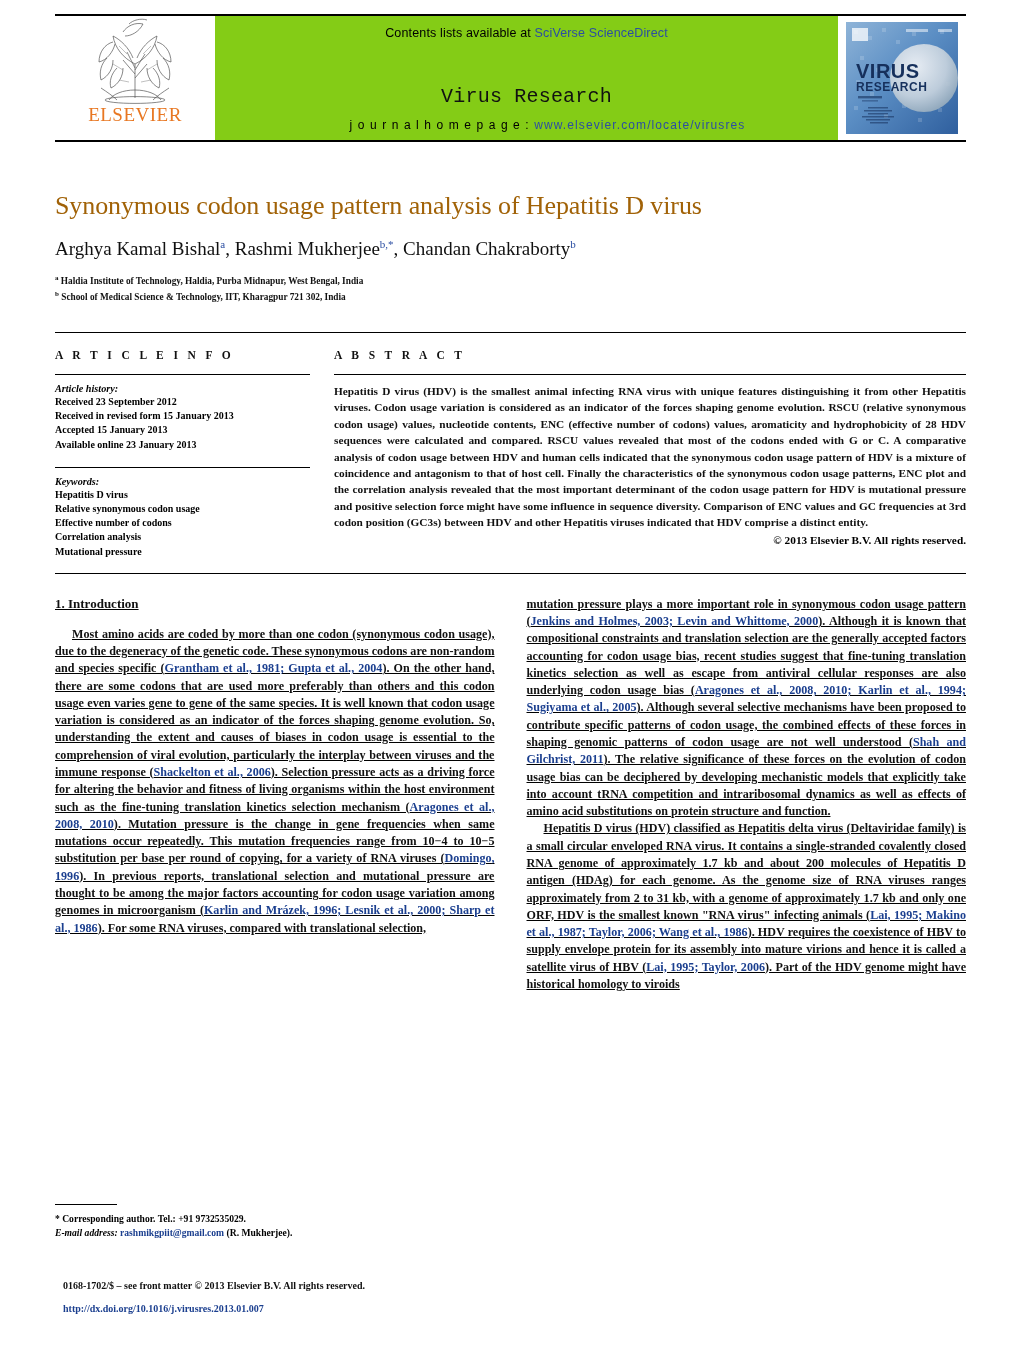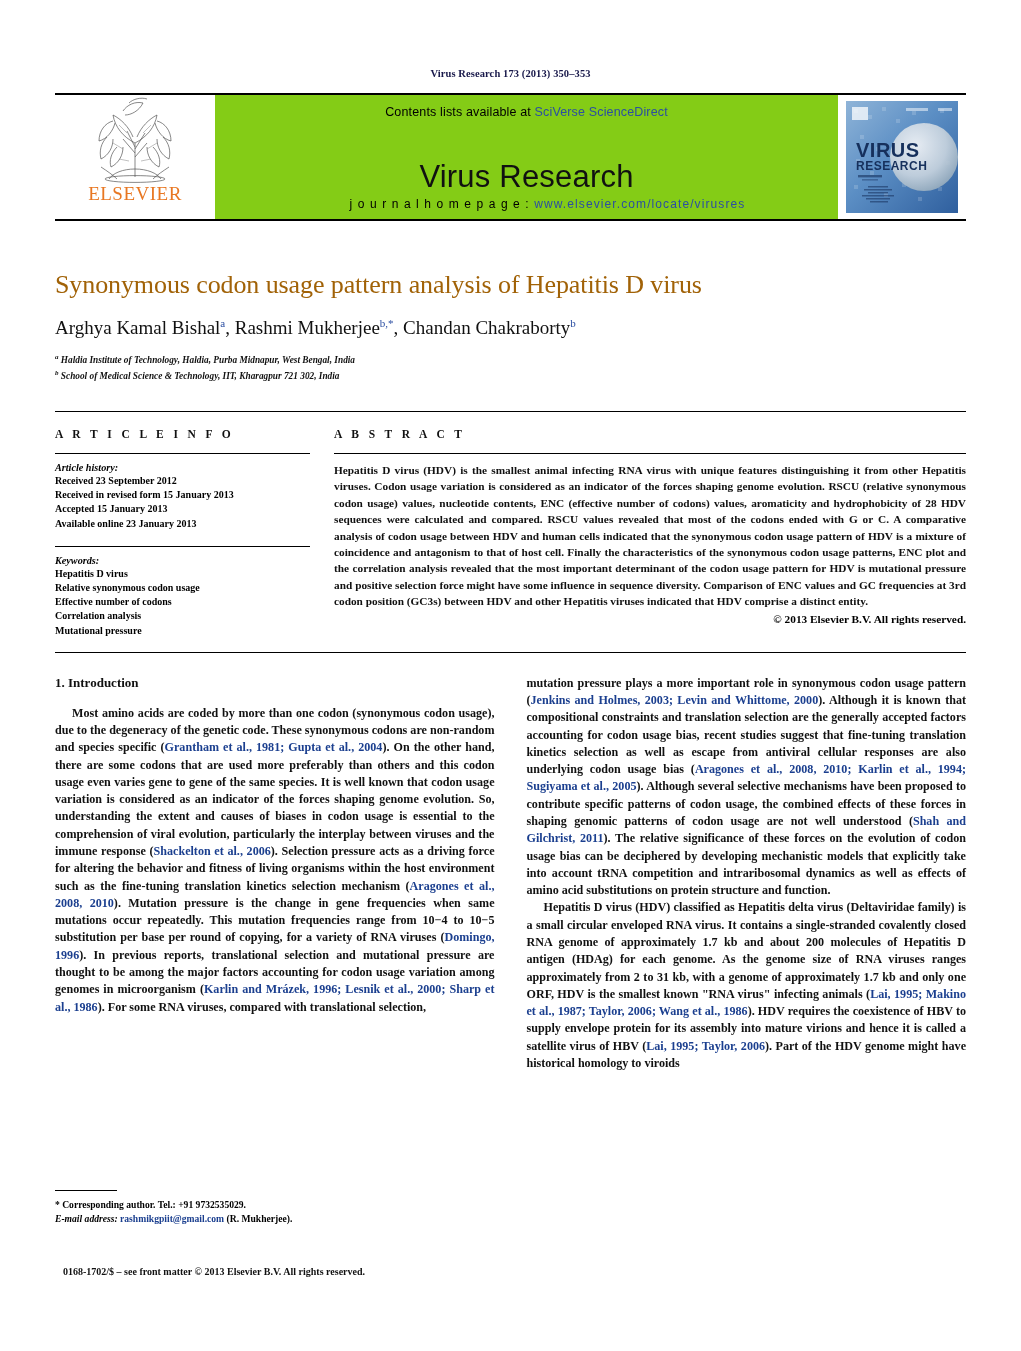--- a/index.html
+++ b/index.html
@@ -81,22 +81,22 @@
   .contents-line {
     font-family: "Liberation Sans", sans-serif;
     font-size: 12.5px;
     color: #000;
     letter-spacing: .15px;
   }
   .contents-line .sd-link {
     color: #2b4ea2;
   }
   .journal-title {
-    font-family: Liberation Sans, sans-serif;
-    font-size: 31px;
+    font-family: Liberation Mono, monospace;
+    font-size: 20px;
     color: #111;
     letter-spacing: .2px;
     line-height: 1;
     margin-top: 36px;
   }
   .homepage-line {
     font-family: "Liberation Sans", sans-serif;
     font-size: 12px;
     letter-spacing: 1.1px;
     color: #000;
@@ -138,21 +138,20 @@
     margin: 0 0 12px 0;
     line-height: 1.25;
   }
   .authors sup {
     font-size: 11px;
     color: #2b4ea2;
     vertical-align: super;
   }
   .affil {
     font-family: "Liberation Serif", serif;
-    font-style: italic;
     font-weight: bold;
     font-size: 9.3px;
     line-height: 1.45;
     color: #111;
     margin: 0;
   }
   .affil sup {
     font-size: 7px;
     vertical-align: super;
   }
@@ -223,20 +222,21 @@
   }
   .body-columns {
     margin: 22px 55px 0 55px;
     display: flex;
     gap: 32px;
     position: relative;
   }
   .bcol {
     flex: 1 1 0;
     width: 0;
+    text-decoration: underline;
   }
   .sec-title {
     font-family: "Liberation Serif", serif;
     font-weight: bold;
     font-size: 13px;
     margin: 0 0 14px 0;
     color: #111;
   }
   .para {
     font-family: "Liberation Serif", serif;
@@ -292,21 +292,20 @@
     margin: 8px;
     color: #111;
   }
   .imprint-line.doi { color: #1b3f8f; }
 </style>
 </head>
 <body>
 
 <div class="page">
 
-  <div class="running-head">Virus Research 173 (2013) 350–353</div>
 
   <div class="masthead">
 
     <div class="elsevier-logo">
       <svg class="elsevier-tree" viewBox="0 0 104 86">
         <g stroke="#555" stroke-width="0.7" fill="none">
           <path d="M52 80 L52 46 M52 56 L40 42 M52 60 L64 46 M52 50 L44 34 M52 52 L62 36"></path>
           <path d="M52 46 C40 40 32 30 30 18 C38 22 46 30 50 40"></path>
           <path d="M52 46 C64 40 72 30 74 18 C66 22 58 30 54 40"></path>
           <path d="M30 24 C22 26 16 34 16 44 C24 42 30 34 32 26"></path>
@@ -444,15 +443,16 @@
   </div>
 
   <div class="footnote">
     <div class="footnote-rule"></div>
     <p class="footnote-line">* Corresponding author. Tel.: +91 9732535029.</p>
     <p class="footnote-line"><span class="ital">E-mail address:</span> <span class="mail">rashmikgpiit@gmail.com</span><span> (R. Mukherjee).</span></p>
   </div>
 
   <div class="imprint">
     <p class="imprint-line">0168-1702/$ – see front matter © 2013 Elsevier B.V. All rights reserved.</p>
+    <p class="imprint-line doi">http://dx.doi.org/10.1016/j.virusres.2013.01.007</p>
   </div>
 
 </div>
 
 </body></html>

